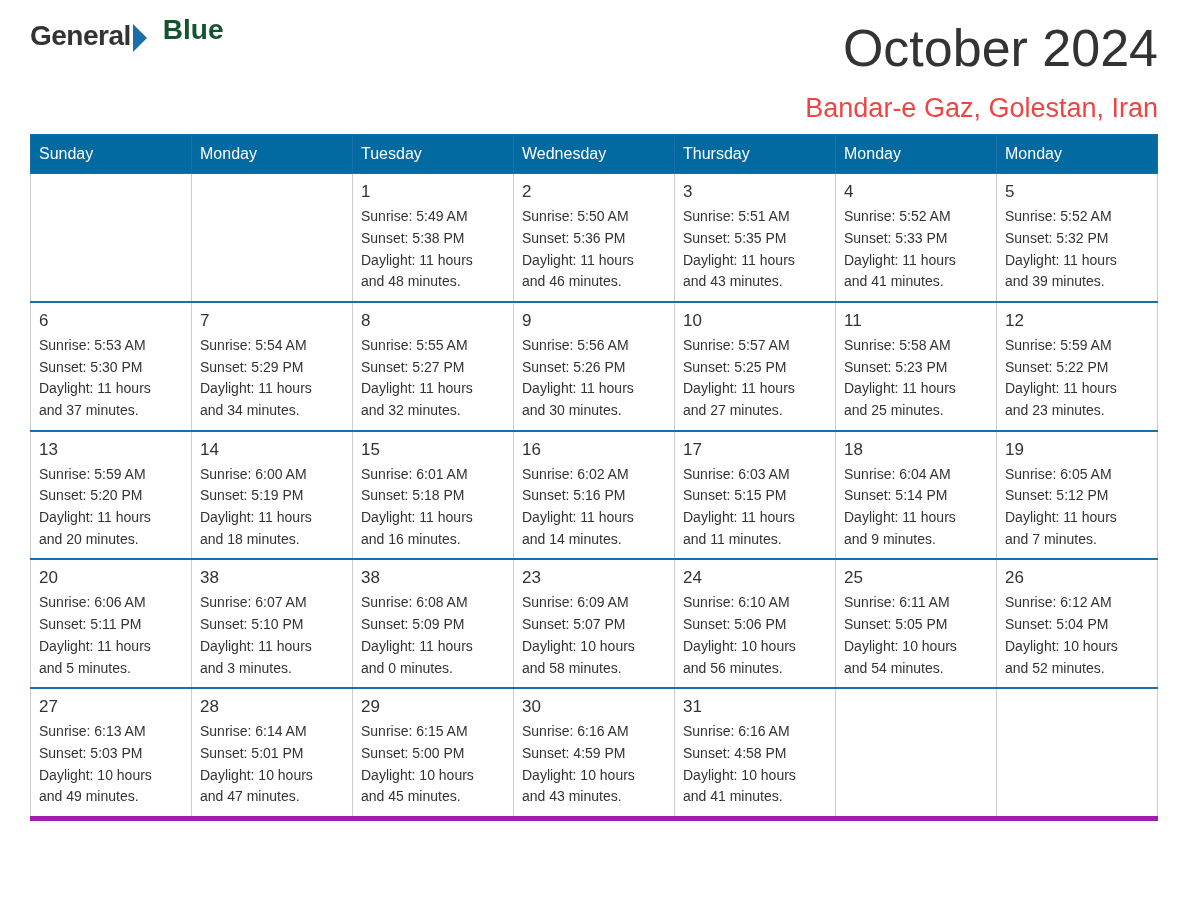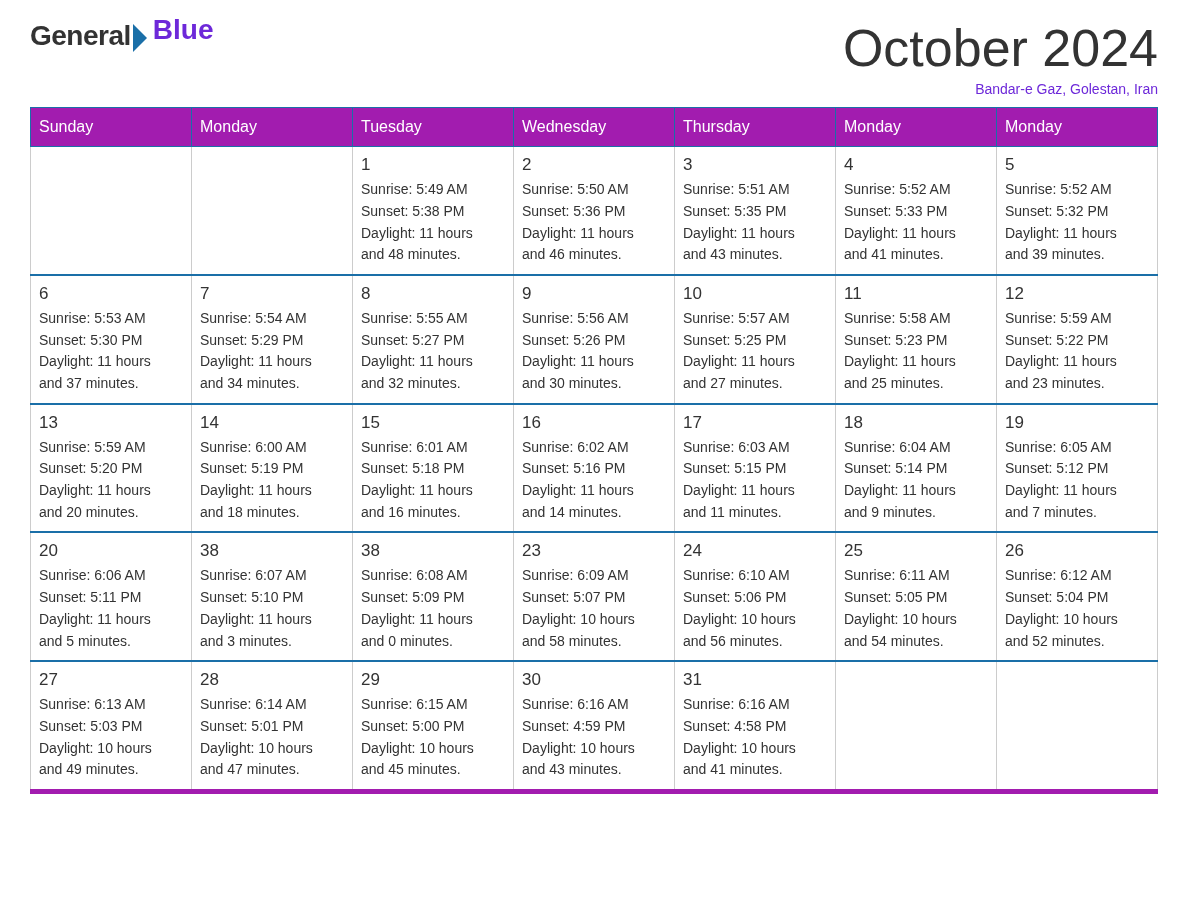--- a/index.html
+++ b/index.html
@@ -36,46 +36,46 @@
       height: 0;
       border-left: 14px solid #1a6fa8;
       border-top: 14px solid transparent;
       border-bottom: 14px solid transparent;
       margin-left: 2px;
       margin-top: 4px;
     }
     .logo-blue {
       font-size: 28px;
       font-weight: bold;
-      color: #6d28d9;
+      color: #14532d;
       margin-top: -6px;
-      margin-left: 6px;
+      margin-left: 16px;
     }
     .title-block {
       text-align: right;
     }
     .month-title {
       font-size: 52px;
       font-weight: 300;
       color: #333;
       line-height: 1.1;
     }
     .location-title {
-      font-size: 14px;
-      color: #6d28d9;
+      font-size: 27px;
+      color: #ef4444;
       font-weight: normal;
-      margin-top: 4px;
+      margin-top: 16px;
     }
     .calendar {
       width: 100%;
       border-collapse: collapse;
       margin-top: 10px;
     }
     .calendar thead tr {
-      background-color: #a21caf;
+      background-color: #0369a1;
     }
     .calendar thead th {
       color: #fff;
       font-size: 16px;
       font-weight: normal;
       padding: 10px 8px;
       text-align: left;
       border: 1px solid #1a6fa8;
     }
     .calendar tbody td {

